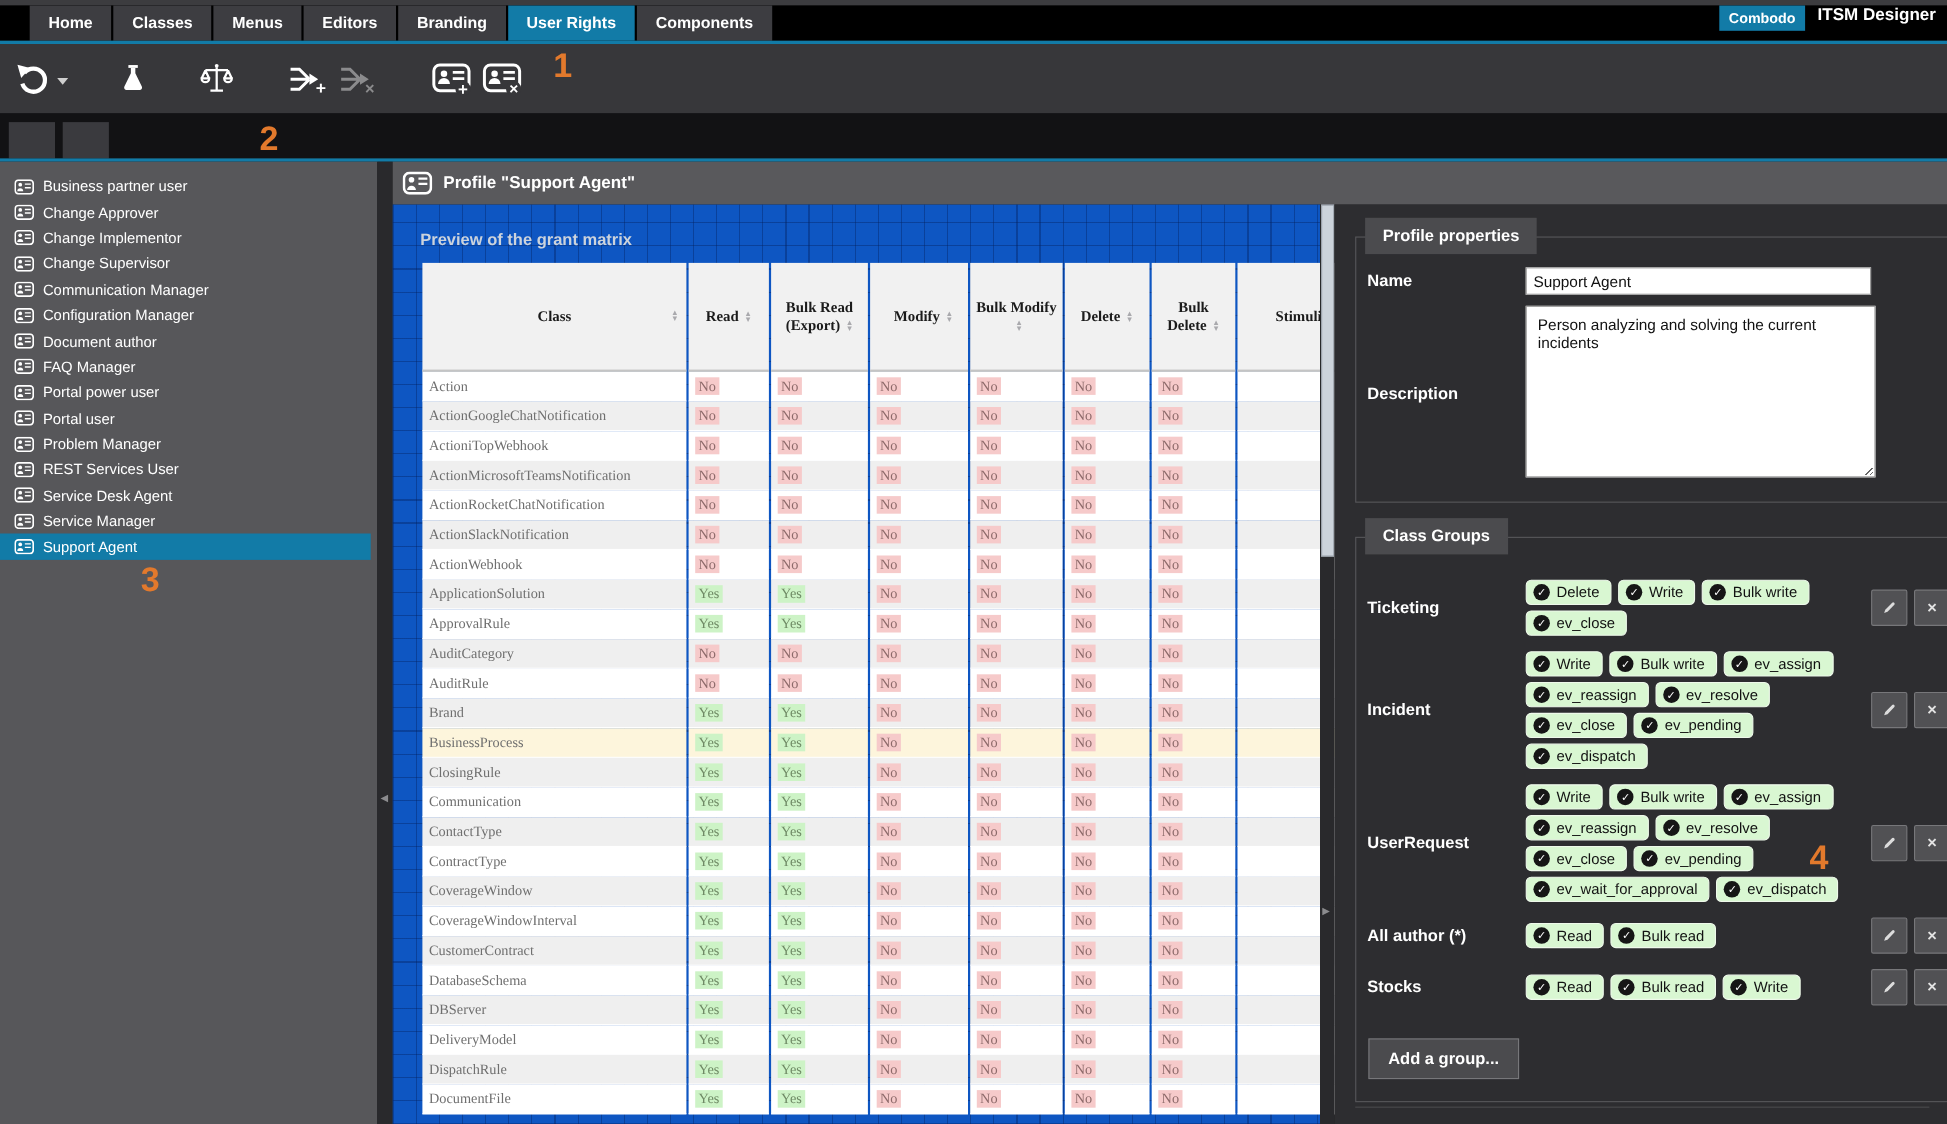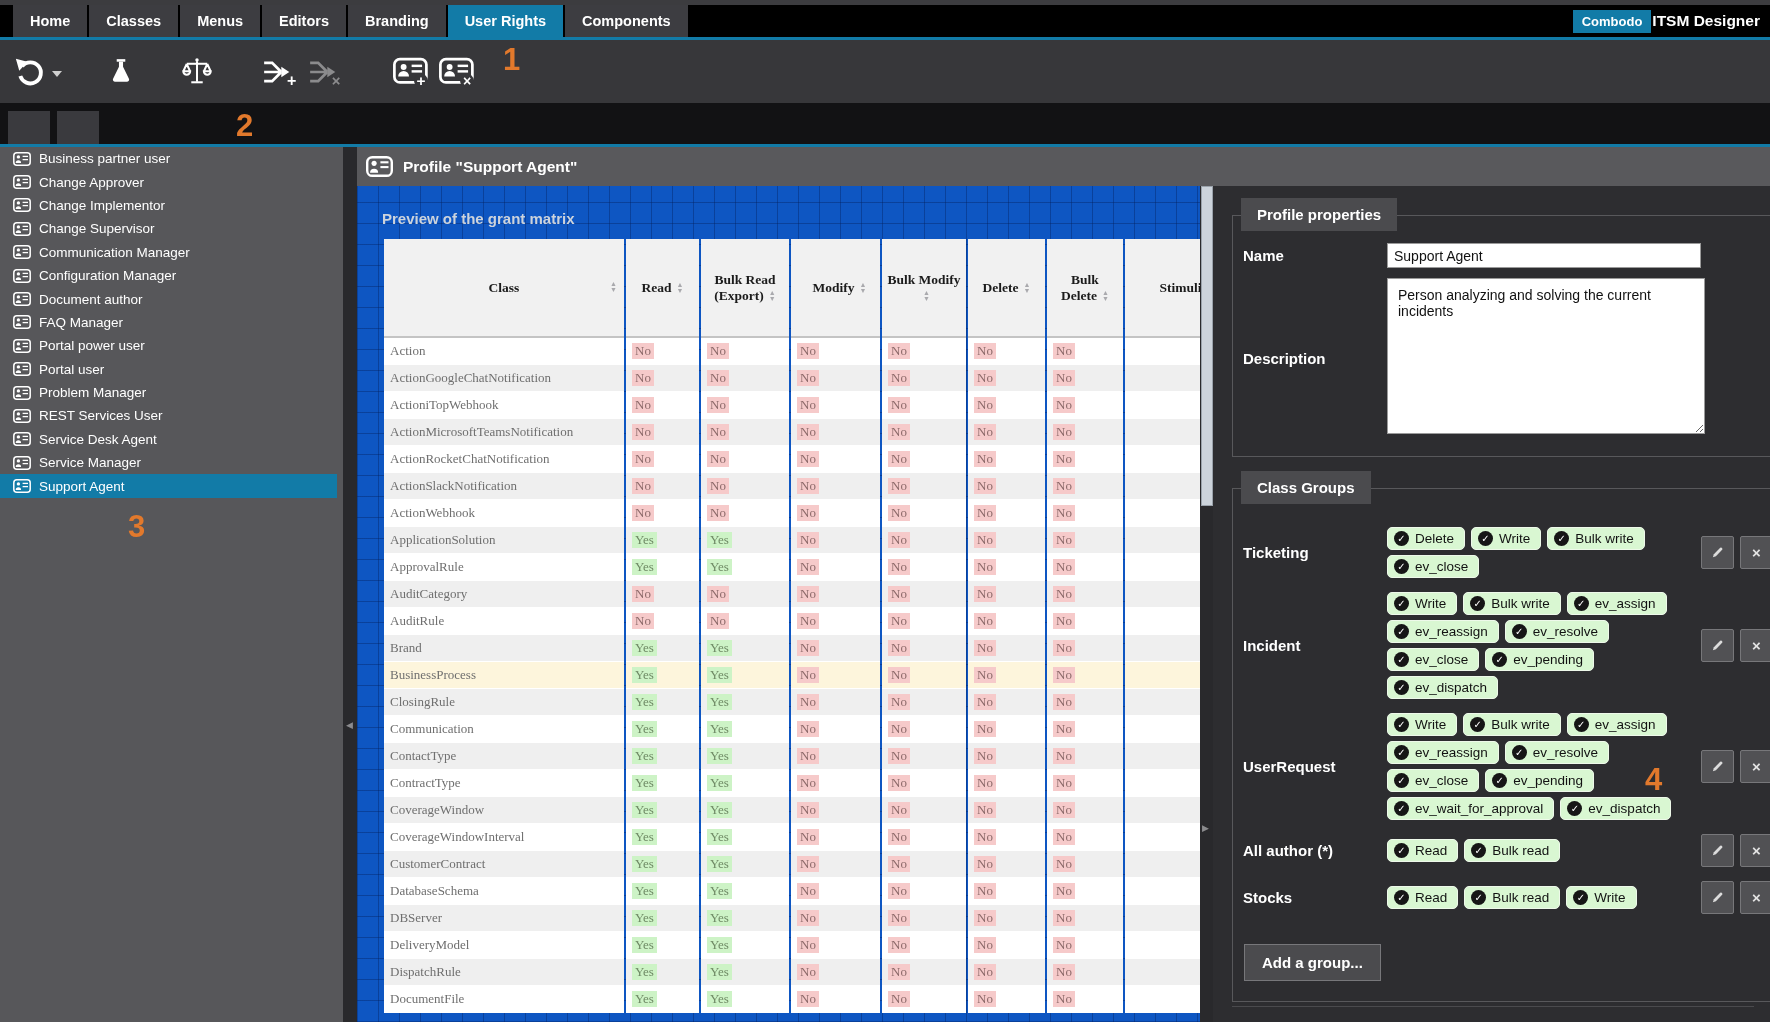--- a/index.html
+++ b/index.html
@@ -2,46 +2,46 @@
 <html><head>
 <meta charset="utf-8">
 <style>
   html,body{margin:0;padding:0;background:#141416;}
   #app{position:relative;width:1770px;height:1022px;background:#1b1b1d;overflow:hidden;
        font-family:"Liberation Sans",sans-serif;}
 
   
   .top-strip{position:absolute;top:0;left:0;right:0;height:5px;background:#3c3c3f;}
   .nav{position:absolute;top:5px;left:0;right:0;height:32px;background:#000;
-       display:flex;align-items:stretch;gap:2px;padding-left:13px;}
+       display:flex;align-items:stretch;gap:2px;padding-left:27px;}
   .nav-tab{display:flex;align-items:center;padding:0 17px;background:#3d3d41;color:#fff;
            font-weight:bold;font-size:14.5px;cursor:pointer;}
   .nav-tab[data-active="true"]{background:#127ba7;}
-  .nav-right{position:absolute;right:10px;top:5px;height:32px;display:flex;align-items:center;gap:1px;}
+  .nav-right{position:absolute;right:10px;top:5px;height:32px;display:flex;align-items:flex-start;gap:11px;}
   .badge{background:#127ba7;color:#fff;font-weight:bold;font-size:13px;padding:4px 9px;}
   .brand-title{color:#fff;font-weight:bold;font-size:15.5px;}
   .nav-underline{position:absolute;top:37px;left:0;right:0;height:3px;background:#127ba7;}
 
   
   .toolbar{position:absolute;top:40px;left:0;right:0;height:63px;background:#37373a;
            display:flex;align-items:center;padding-left:10px;}
   .tool{display:flex;align-items:center;justify-content:center;color:#fff;cursor:pointer;}
   .tool.disabled{opacity:.42;}
   .caret{width:0;height:0;border-left:5px solid transparent;border-right:5px solid transparent;
          border-top:6px solid #cfcfcf;margin:4px 0 0 6px;}
 
   
   .subtabs{position:absolute;top:103px;left:0;right:0;height:41px;background:#121214;
            display:flex;align-items:flex-end;gap:7px;padding-left:8px;}
   .subtab{height:33px;display:flex;align-items:center;padding:0 21px;background:#3a3a3e;
           color:#fff;font-weight:bold;font-size:14.5px;cursor:pointer;}
   .subtab-underline{position:absolute;top:144px;left:0;right:0;height:3px;background:#127ba7;}
 
   
-  .sidebar{position:absolute;top:147px;left:0;width:343px;bottom:0;background:#57575a;}
+  .sidebar{position:absolute;top:147px;left:0;width:343px;bottom:0;background:#57575a;padding-top:11px;}
   .side-item{height:23.4px;display:flex;align-items:center;gap:8px;padding-left:13px;
              margin-right:6px;color:#fff;font-size:13.5px;cursor:pointer;}
   .side-item[data-sel="true"]{background:#127ba7;}
   .splitter-left{position:absolute;top:147px;left:343px;width:14px;bottom:0;background:#29292c;}
   .split-arrow{position:absolute;color:#8b8b8e;font-size:9px;line-height:9px;}
 
   
   .main-header{position:absolute;top:147px;left:357px;right:0;height:39px;background:#59595c;
                display:flex;align-items:center;gap:10px;padding-left:9px;color:#fff;
                font-weight:bold;font-size:15.5px;}

